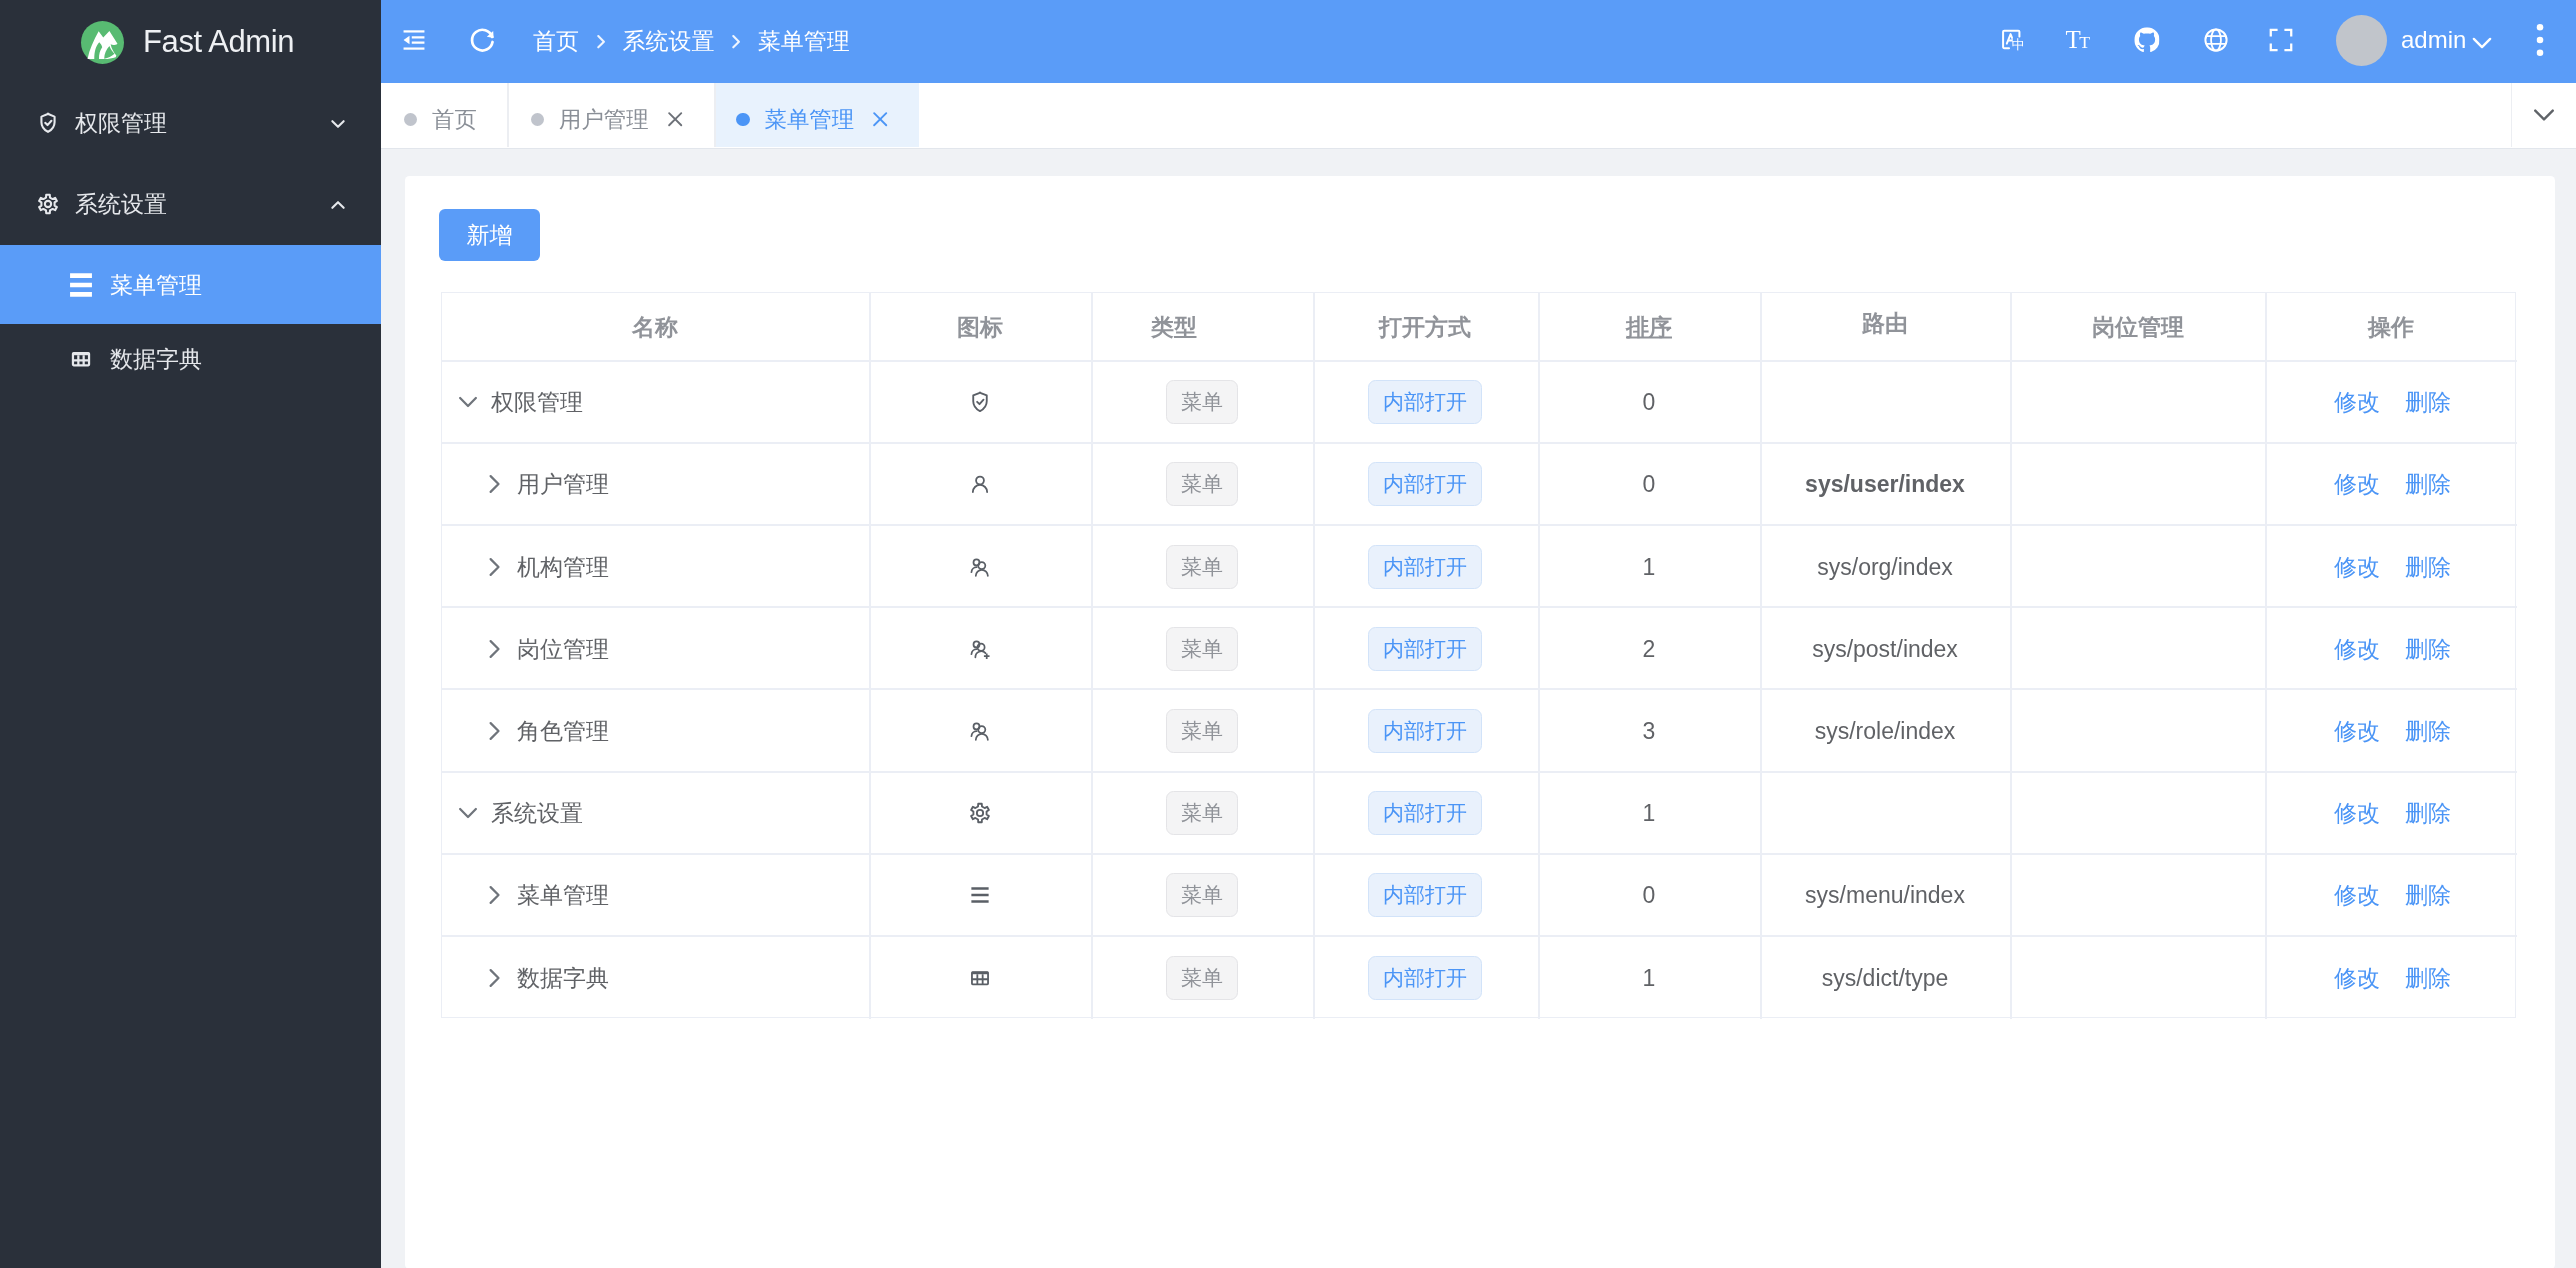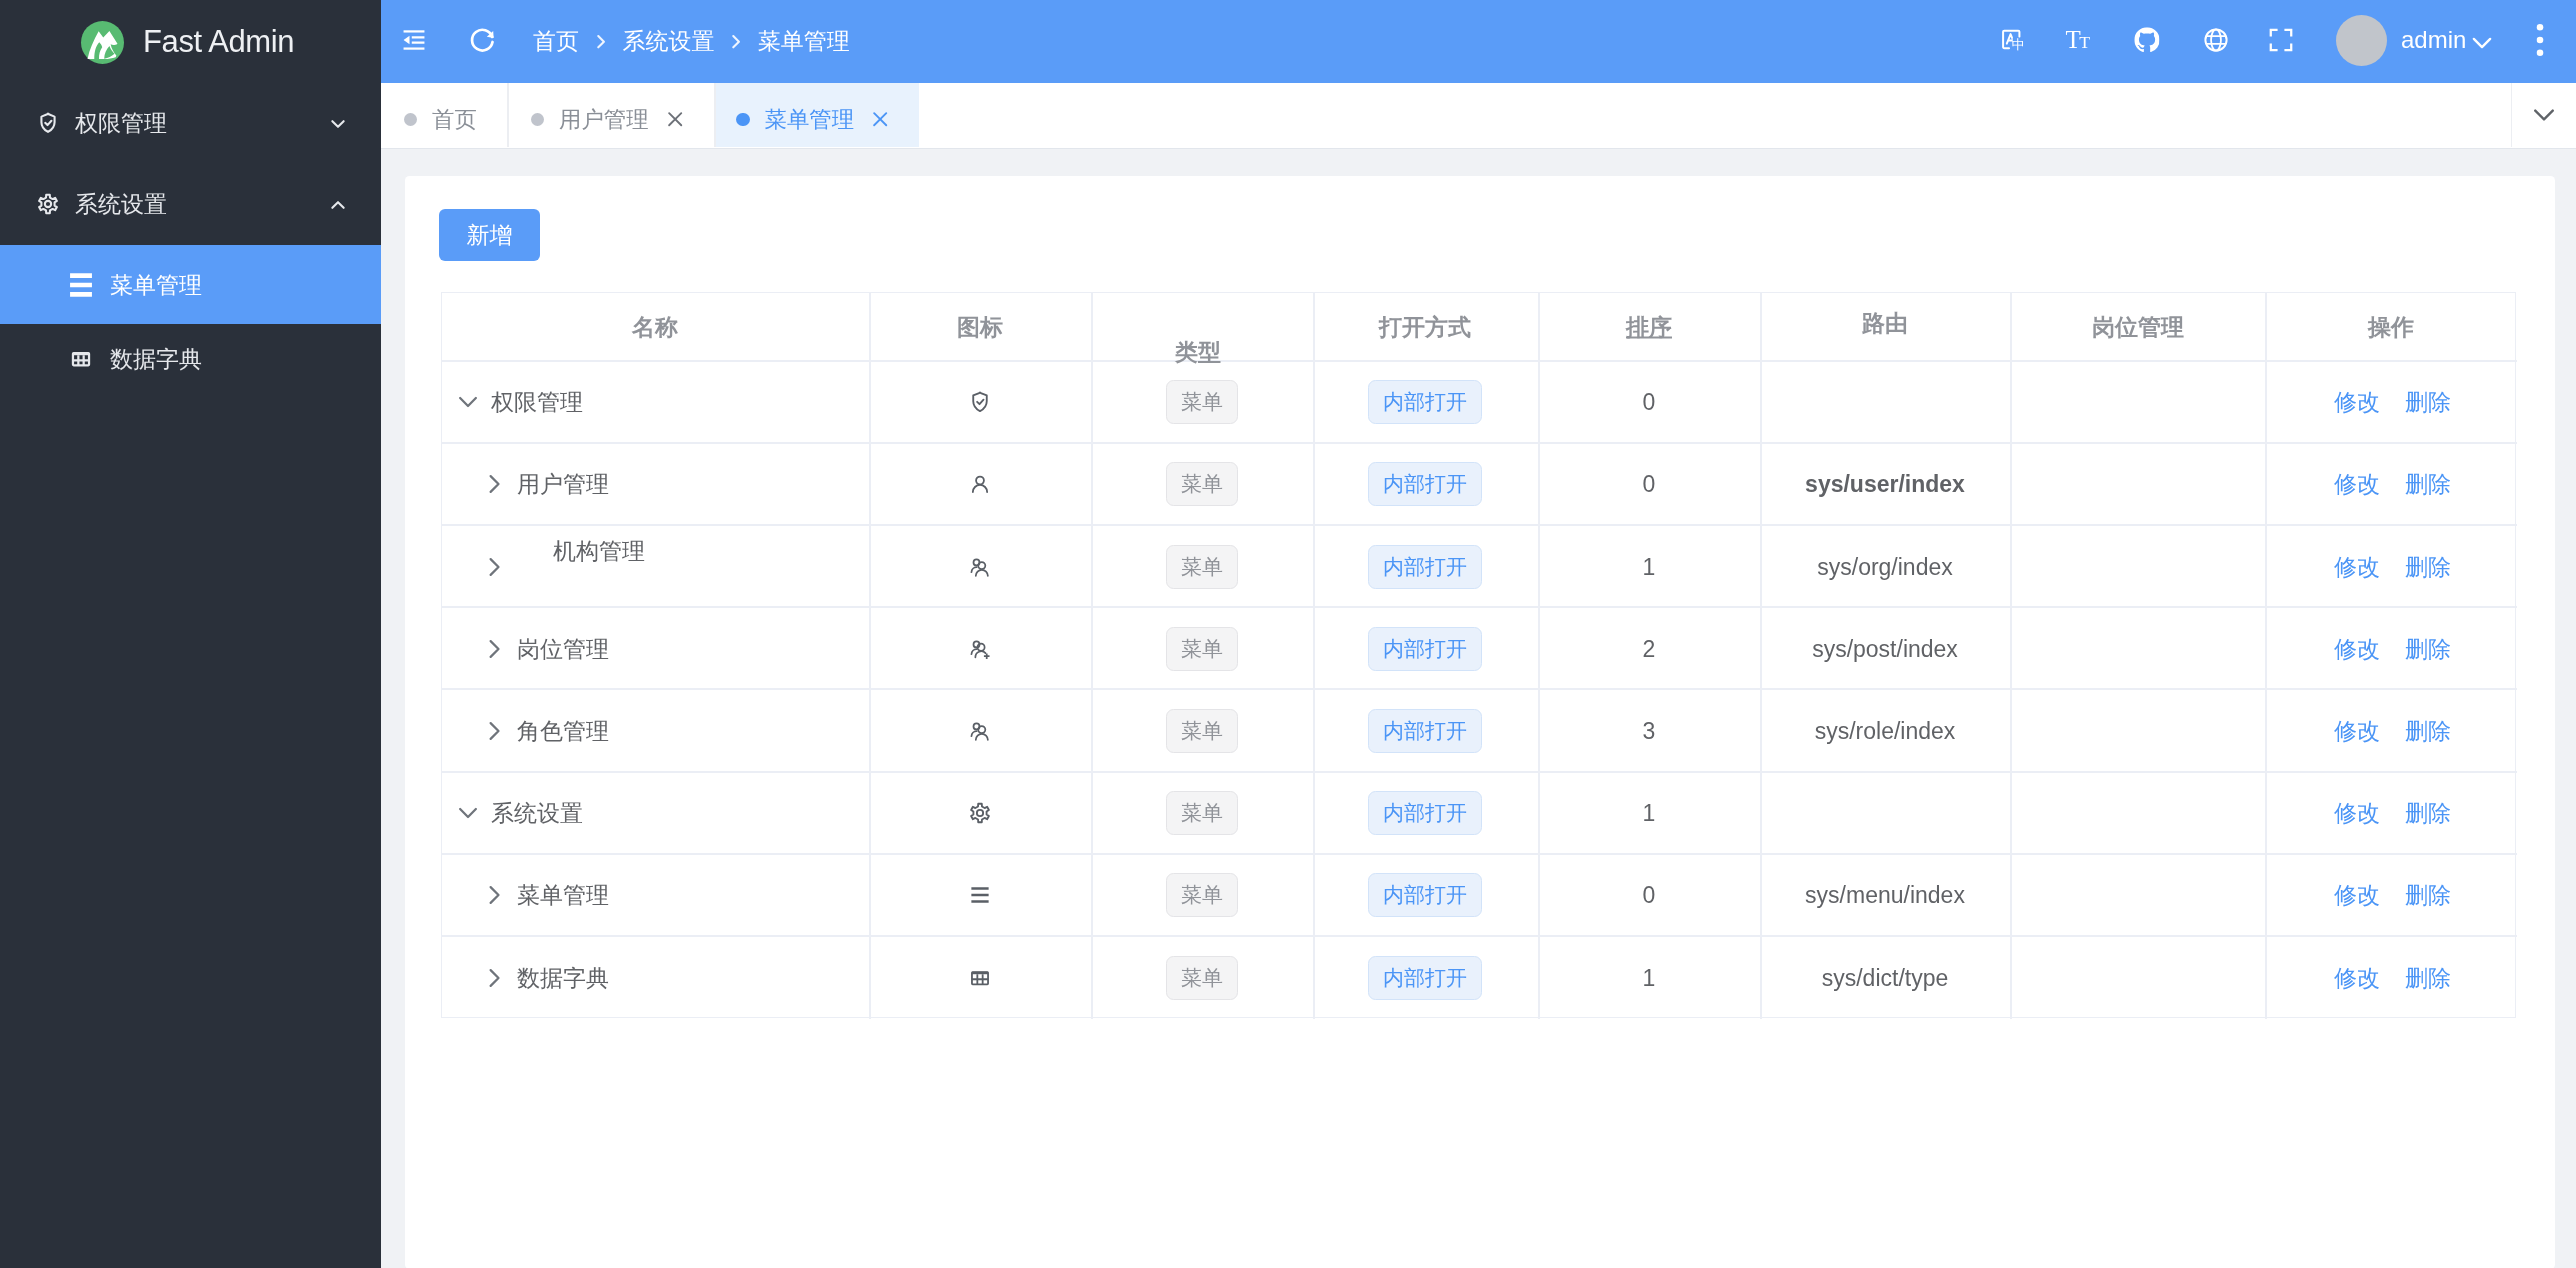--- a/index.html
+++ b/index.html
@@ -207,21 +207,21 @@
     <div class="abs" style="left:0;top:67px;width:2075px;height:1.5px;background:#ebeef5;"></div>
     <div class="abs" style="left:0;top:149px;width:2075px;height:1.5px;background:#ebeef5;"></div>
     <div class="abs" style="left:0;top:231px;width:2075px;height:1.5px;background:#ebeef5;"></div>
     <div class="abs" style="left:0;top:313px;width:2075px;height:1.5px;background:#ebeef5;"></div>
     <div class="abs" style="left:0;top:395px;width:2075px;height:1.5px;background:#ebeef5;"></div>
     <div class="abs" style="left:0;top:478px;width:2075px;height:1.5px;background:#ebeef5;"></div>
     <div class="abs" style="left:0;top:560px;width:2075px;height:1.5px;background:#ebeef5;"></div>
     <div class="abs" style="left:0;top:642px;width:2075px;height:1.5px;background:#ebeef5;"></div>
     <div class="abs hcell" style="left:213px;top:34px;">名称</div>
     <div class="abs hcell" style="left:538px;top:34px;">图标</div>
-    <div class="abs hcell" style="left:756px;top:34px;margin-top:25px;">类型</div>
+    <div class="abs hcell" style="left:732px;top:34px;">类型</div>
     <div class="abs hcell" style="left:983px;top:34px;">打开方式</div>
     <div class="abs hcell" style="left:1207px;top:34px;text-decoration:underline;">排序</div>
     <div class="abs hcell" style="left:1443px;top:30px;">路由</div>
     <div class="abs hcell" style="left:1696px;top:34px;">岗位管理</div>
     <div class="abs hcell" style="left:1949px;top:34px;">操作</div>
     <div class="abs ctr" style="left:26px;top:109px;">
       <svg width="27" height="27" viewBox="0 0 24 24" fill="none">
         <path d="M5 8.5 L12 15.5 L19 8.5" stroke="#6f747b" stroke-width="2.0" stroke-linecap="round" stroke-linejoin="round"></path>
       </svg>
     </div>
@@ -261,21 +261,21 @@
     </div>
     <div class="abs cell" style="left:1207px;top:191px;">0</div>
     <div class="abs cell" style="left:1443px;top:191px;font-weight:bold;">sys/user/index</div>
     <div class="abs link" style="left:1915px;top:191px;">修改</div>
     <div class="abs link" style="left:1986px;top:191px;">删除</div>
     <div class="abs ctr" style="left:52px;top:274px;">
       <svg width="27" height="27" viewBox="0 0 24 24" fill="none">
         <path d="M9 5 L16 12 L9 19" stroke="#6f747b" stroke-width="2.0" stroke-linecap="round" stroke-linejoin="round"></path>
       </svg>
     </div>
-    <div class="abs name" style="left:75px;top:258px;margin-left:36px;">机构管理</div>
+    <div class="abs name" style="left:75px;top:274px;">机构管理</div>
     <div class="abs ctr" style="left:538px;top:274px;">
       <svg width="22.4" height="22.4" viewBox="0 0 32 32" fill="none">
         <circle cx="11" cy="9.5" r="4.3" stroke="#5a5f66" stroke-width="2.5"></circle>
         <path d="M3.8 23.5 a7.6 7.6 0 0 1 7.4 -7.2" stroke="#5a5f66" stroke-width="2.5" stroke-linecap="round"></path>
         <circle cx="18.5" cy="14" r="5.1" stroke="#5a5f66" stroke-width="2.5"></circle>
         <path d="M10 28.6 a8.6 8.6 0 0 1 17.2 0" stroke="#5a5f66" stroke-width="2.5" stroke-linecap="round"></path>
       </svg>
     </div>
     <div class="abs ctr" style="left:760px;top:274px;">
       <span class="tag ti">菜单</span>

